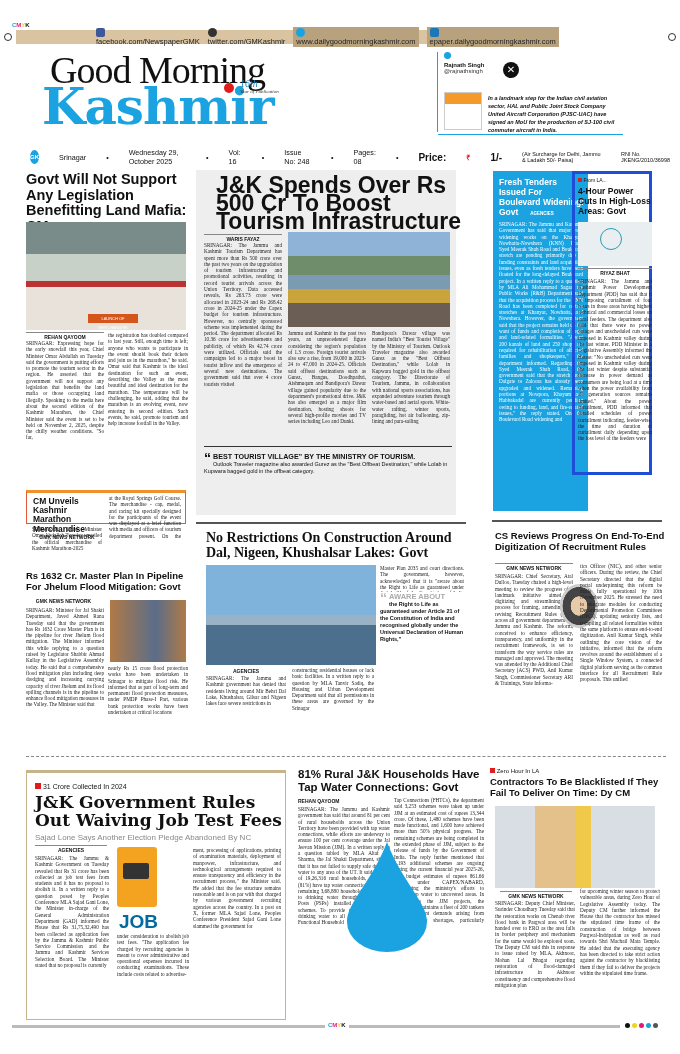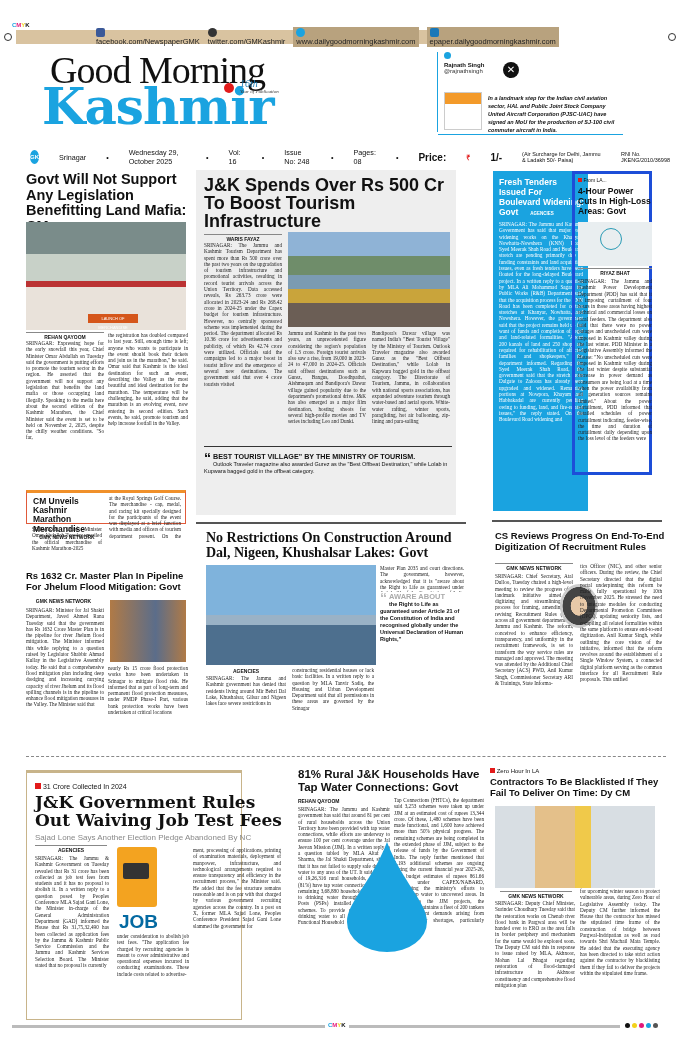--- a/index.html
+++ b/index.html
@@ -90,21 +90,21 @@
 <div class="abs body" style="left:108px;top:332px;width:80px;height:133px;overflow:hidden">the registration has doubled compared to last year. Still, enough time is left; anyone who wants to participate in the event should book their tickets and join us in the marathon," he said. Omar said that Kashmir is the ideal destination for such an event, describing the Valley as the most beautiful and ideal destination for the marathon. The temperature will be challenging, he said, adding that the marathon is an evolving event, now entering its second edition. Such events, he said, promote tourism and help increase footfall in the Valley.</div>
 
 <div class="abs" style="left:26px;top:490px;width:160px;height:34px;border:1px solid #e05a3a;border-top:3px solid #f0902a">
   <h3 class="abs" style="left:6px;top:4px;width:70px;font-size:8.5px">CM Unveils Kashmir Marathon Merchandise</h3>
   <div class="abs byline" style="left:6px;top:40px;width:68px;border:none">GMK NEWS NETWORK</div>
   <div class="abs body" style="left:82px;top:2px;width:72px;height:44px;overflow:hidden">at the Royal Springs Golf Course. The merchandise - cap, medal, and racing kit specially designed for the participants of the event was displayed at a brief function with media and officers of tourism department present. On the occasion, the Chief Minister extended an open</div>
 </div>
 <div class="abs body" style="left:32px;top:526px;width:70px;height:30px;overflow:hidden">SRINAGAR: Chief Minister Omar Abdullah Tuesday unveiled the official merchandise of Kashmir Marathon-2025</div>
 
 <div class="abs" style="left:196px;top:170px;width:260px;height:345px;background:#eee">
-  <h2 class="abs" style="left:8px;top:6px;width:248px;font-family:'Liberation Sans',sans-serif;font-size:18px;line-height:18px">J&amp;K Spends Over Rs 500 Cr To Boost Tourism Infrastructure</h2>
+  <h2 class="abs" style="left:20px;top:6px;width:248px;font-family:'Liberation Sans',sans-serif;font-size:23px;line-height:18px">J&amp;K Spends Over Rs 500 Cr To Boost Tourism Infrastructure</h2>
   <div class="abs byline" style="left:8px;top:64px;width:78px">WARIS FAYAZ</div>
   <div class="abs img" style="left:92px;top:62px;width:162px;height:95px;background:linear-gradient(#8fb3d6 0 25%,#6f8d6a 25% 45%,#7b9bb2 45% 60%,#c9a43b 60% 75%,#6b5e55 75%)"></div>
   <div class="abs body" style="left:8px;top:72px;width:78px;height:200px;overflow:hidden">SRINAGAR: The Jammu and Kashmir Tourism Department has spent more than Rs 500 crore over the past two years on the upgradation of tourism infrastructure and promotional activities, resulting in record tourist arrivals across the Union Territory. Data accessed reveals, Rs 263.73 crore were allocated in 2023-24 and Rs 268.42 crore in 2024-25 under the Capex budget for tourism infrastructure. However, no centrally sponsored scheme was implemented during the period. The department allocated Rs 10.36 crore for advertisements and publicity, of which Rs 42.74 crore were utilized. Officials said the campaigns led to a major boost in tourist inflow and the emergence of several new destinations. The government said that over 4 crore tourists visited</div>
   <div class="abs body" style="left:92px;top:160px;width:78px;height:112px;overflow:hidden">Jammu and Kashmir in the past two years, an unprecedented figure considering the region's population of 1.3 crore. Foreign tourist arrivals also saw a rise, from 19,000 in 2023-24 to 47,000 in 2024-25. Officials said offbeat destinations such as Gurez, Bangus, Doodhpathri, Aishmuqam and Bandipora's Dawar village gained popularity due to the department's promotional drive. J&amp;K has also emerged as a major film destination, hosting shoots for several high-profile movies and TV series including Leo and Dunki.</div>
   <div class="abs body" style="left:176px;top:160px;width:78px;height:112px;overflow:hidden">Bandipora's Dawar village was named India's "Best Tourist Village" by the Ministry of Tourism. Outlook Traveler magazine also awarded Gurez as the "Best Offbeat Destination," while Lolab in Kupwara bagged gold in the offbeat category. The Directorate of Tourism, Jammu, in collaboration with national sports associations, has expanded adventure tourism through water-based and aerial sports. White-water rafting, winter sports, paragliding, hot air ballooning, zip-lining and para-sailing</div>
   <div class="abs" style="left:8px;top:276px;width:248px;height:1px;background:#333"></div>
   <div class="abs" style="left:8px;top:282px;width:250px;font-family:'Liberation Sans',sans-serif">
     <span style="font-size:14px;font-weight:bold;float:left;line-height:12px;margin-right:2px">“</span>
     <div style="font-size:7.2px;font-weight:bold">BEST TOURIST VILLAGE" BY THE MINISTRY OF TOURISM.</div>
     <div style="font-size:5.5px;line-height:7px">Outlook Traveler magazine also awarded Gurez as the "Best Offbeat Destination," while Lolab in Kupwara bagged gold in the offbeat category.</div>
@@ -154,21 +154,21 @@
 <div class="abs" style="left:495px;top:530px;width:170px">
   <h3 style="font-size:9.5px;line-height:11px">CS Reviews Progress On End-To-End Digitization Of Recruitment Rules</h3>
 </div>
 <div class="abs byline" style="left:495px;top:563px;width:78px">GMK NEWS NETWORK</div>
 <div class="abs body" style="left:495px;top:573px;width:78px;height:157px;overflow:hidden">SRINAGAR: Chief Secretary, Atal Dulloo, Tuesday chaired a high-level meeting to review the progress of a landmark initiative aimed at digitizing and streamlining the process for framing, amending and revising Recruitment Rules (RRs) across all government departments of Jammu and Kashmir. The reform, conceived to enhance efficiency, transparency, and uniformity in the recruitment framework, is set to transform the way service rules are managed and approved. The meeting was attended by the Additional Chief Secretary (ACS) PWD, Anil Kumar Singh, Commissioner Secretary ARI &amp; Trainings, State Informa-</div>
 <div class="abs img" style="left:560px;top:584px;width:38px;height:44px;border-radius:50%;background:radial-gradient(#e8c9a8 30%,#444 32% 60%,#ccc 62%)"></div>
 <div class="abs body" style="left:580px;top:563px;width:82px;height:167px;overflow:hidden">tics Officer (NIC), and other senior officers. During the review, the Chief Secretary directed that the digital portal underpinning this reform be made fully operational by 10th November 2025. He stressed the need to integrate modules for conducting Departmental Promotion Committees (DPCs), updating seniority lists, and compiling all related formalities within the same platform to ensure end-to-end digitization. Anil Kumar Singh, while outlining the core vision of the initiative, informed that the reform revolves around the establishment of a Single Window System, a connected digital platform serving as the common interface for all Recruitment Rule proposals. This unified</div>
 
 <div class="abs" style="left:26px;top:756px;width:640px;border-top:1px dashed #888"></div>
 
-<div class="abs" style="left:26px;top:770px;width:216px;height:250px;border:1px solid #c8b48a;border-top:3px solid #c8b48a">
+<div class="abs" style="left:26px;top:770px;width:260px;height:250px;border:1px solid #c8b48a;border-top:3px solid #c8b48a">
   <div class="abs" style="left:8px;top:10px;font-family:'Liberation Sans',sans-serif;font-size:7px"><span style="display:inline-block;width:6px;height:6px;background:#e21b1b"></span> <span>31 Crore Collected In 2024</span></div>
   <h2 class="abs" style="left:8px;top:20px;width:248px;font-family:'DejaVu Serif',serif;font-size:17px;line-height:18px;font-weight:bold">J&amp;K Government Rules Out Waiving Job Test Fees</h2>
   <div class="abs" style="left:8px;top:60px;width:248px;font-family:Liberation Sans, sans-serif;font-size:8px;color:#888">Sajad Lone Says Another Election Pledge Abandoned By NC</div>
   <div class="abs byline" style="left:8px;top:72px;width:72px;border-top:1px solid #888">AGENCIES</div>
   <div class="abs body" style="left:8px;top:82px;width:74px;height:165px;overflow:hidden">SRINAGAR: The Jammu &amp; Kashmir Government on Tuesday revealed that Rs 31 crore has been collected as job test fees from students and it has no proposal to abolish it. In a written reply to a question posed by Peoples Conference MLA Sajad Gani Lone, the Minister in-charge of the General Administration Department (GAD) informed the House that Rs 31,75,32,490 has been collected as application fees by the Jammu &amp; Kashmir Public Service Commission and the Jammu and Kashmir Services Selection Board. The Minister stated that no proposal is currently</div>
   <div class="abs" style="left:90px;top:74px;width:40px;height:60px;background:#f3a320;border-radius:3px">
     <div class="abs" style="left:6px;top:16px;width:26px;height:16px;background:#333;border-radius:2px"></div>
   </div>
   <div class="abs" style="left:92px;top:138px;font-family:'Liberation Sans',sans-serif;font-size:19px;color:#0369a1;font-weight:bold">JOB</div>
   <div class="abs body" style="left:90px;top:160px;width:72px;height:88px;overflow:hidden">under consideration to abolish job test fees. "The application fee charged by recruiting agencies is meant to cover administrative and operational expenses incurred in conducting examinations. These include costs related to advertise-</div>

